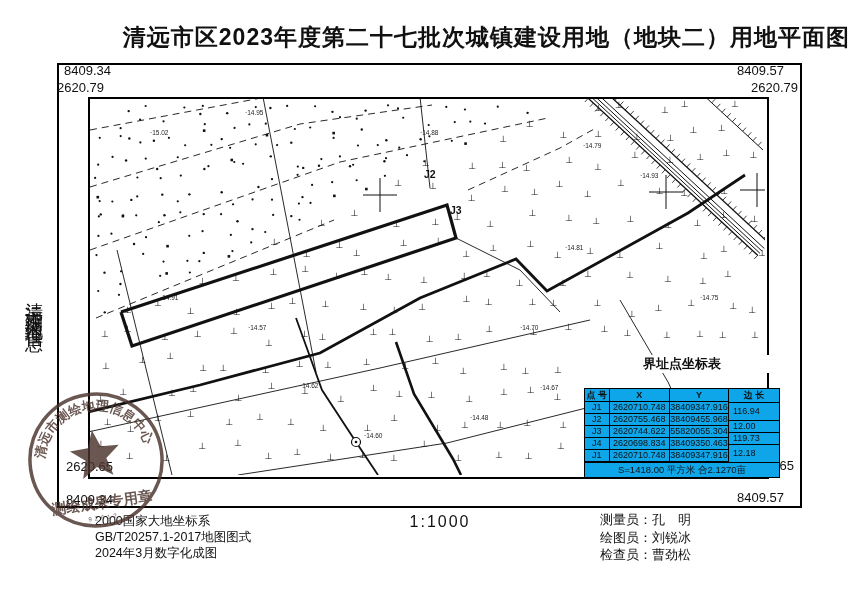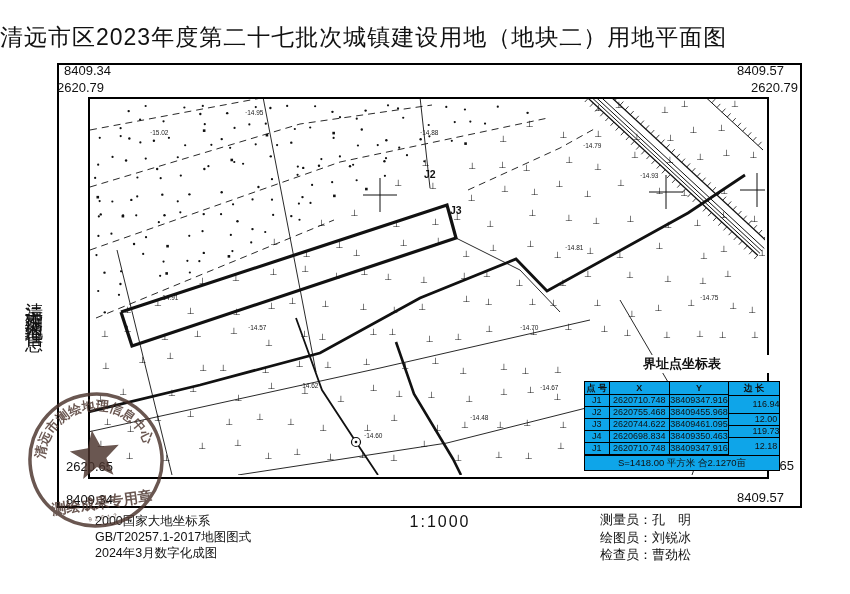--- a/index.html
+++ b/index.html
@@ -2,46 +2,46 @@
 <html><head>
 <meta charset="utf-8">
 <style>
   html,body{margin:0;padding:0}
   body{
     width:850px;height:594px;position:relative;overflow:hidden;
     background:#fff;color:#111;
     font-family:"Liberation Sans","DejaVu Sans",sans-serif;
   }
   .title{
-    position:absolute;top:22px;left:0;width:850px;text-align:left;
-    font-size:23px;font-weight:normal;letter-spacing:1px;white-space:nowrap;
+    position:absolute;top:22px;left:0;width:850px;text-align:right;
+    font-size:23px;font-weight:bold;letter-spacing:1px;white-space:nowrap;
   }
   .outer-frame{position:absolute;left:57px;top:63px;width:741px;height:441px;border:2.5px solid #000}
   .inner-frame{position:absolute;left:88px;top:97px;width:677px;height:378px;border:2px solid #000}
   .corner{position:absolute;font-size:13px;white-space:nowrap}
   #map-svg{position:absolute;left:90px;top:99px;width:675px;height:376px}
   .side-text{
     position:absolute;left:22px;top:288px;height:210px;
     writing-mode:vertical-rl;text-orientation:upright;
     font-size:18px;letter-spacing:4px;font-weight:500;
   }
   
   .ct-wrap{position:absolute;left:584px;top:355px;width:196px;z-index:5}
-  .ct-title{text-align:center;font-size:13px;font-weight:bold;margin-bottom:8px;background:#fff}
+  .ct-title{text-align:center;font-size:13px;font-weight:bold;margin-bottom:15px;background:#fff}
   .ct{border:1.5px solid #000;background:#0ea5e9;font-size:9px;line-height:1}
   .ct-main{display:flex}
   .ct-left{width:144px}
   .ct-lrow{display:flex;height:12px}
   .ct-lrow.hd{height:13px;font-weight:bold}
   .ct-cell{border-right:1px solid #000;border-bottom:1px solid #000;display:flex;align-items:center;justify-content:center;white-space:nowrap}
   .c0{width:24px}.c1{width:60px}.c2{width:59px;border-right:1px solid #000}
   .ct-edge{width:51px;position:relative}
   .ct-edge .hd{height:13px;border-bottom:1px solid #000;display:flex;align-items:center;justify-content:center;font-weight:bold}
   .edge-sep{position:absolute;left:0;width:100%;height:0;border-top:1px solid #000}
-  .edge-val{position:absolute;left:12px;width:100%;text-align:center}
+  .edge-val{position:absolute;left:4px;width:100%;}
   .ct-footer{height:14px;border-top:1.5px solid #000;display:flex;align-items:center;justify-content:center;font-size:9.5px;white-space:nowrap}
   
   .stamp{position:absolute;left:26px;top:390px;width:140px;height:140px;opacity:.82;transform:rotate(-8deg);z-index:9}
   .scale{position:absolute;left:365px;top:513px;width:150px;text-align:center;font-size:16px;letter-spacing:2px}
   .notes{position:absolute;left:95px;top:513px;font-size:12.5px;line-height:16px}
   .staff{position:absolute;left:600px;top:511px;font-size:13px;line-height:17.5px}
   .nline,.sline{white-space:pre}
 </style>
 </head>
 <body>
@@ -565,21 +565,21 @@
           <div class="ct-cell c2">38409347.916</div>
         </div>
         <div class="ct-lrow">
           <div class="ct-cell c0">J2</div>
           <div class="ct-cell c1">2620755.468</div>
           <div class="ct-cell c2">38409455.968</div>
         </div>
         <div class="ct-lrow">
           <div class="ct-cell c0">J3</div>
           <div class="ct-cell c1">2620744.622</div>
-          <div class="ct-cell c2">38409461.095</div>
+          <div class="ct-cell c2">55820055.304</div>
         </div>
         <div class="ct-lrow">
           <div class="ct-cell c0">J4</div>
           <div class="ct-cell c1">2620698.834</div>
           <div class="ct-cell c2">38409350.463</div>
         </div>
         <div class="ct-lrow">
           <div class="ct-cell c0">J1</div>
           <div class="ct-cell c1">2620710.748</div>
           <div class="ct-cell c2">38409347.916</div>

